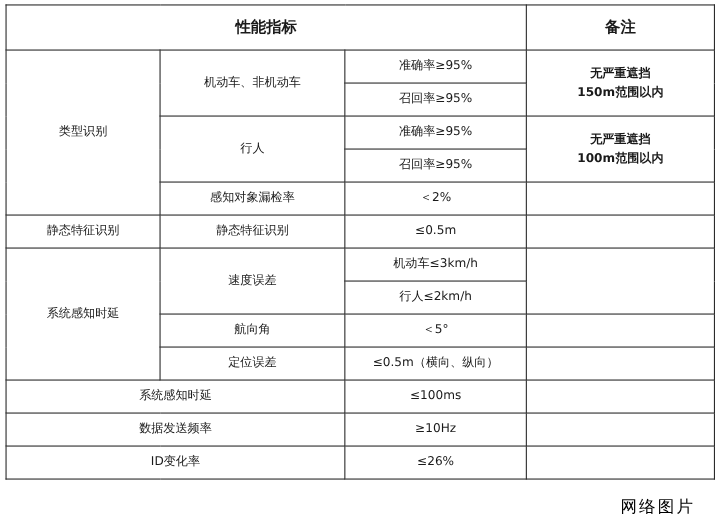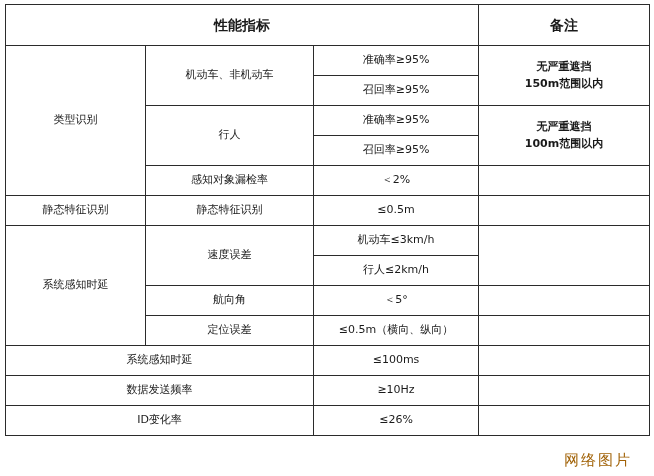--- a/index.html
+++ b/index.html
@@ -45,21 +45,21 @@
   .hdr-row th { height: 28px; }
   .cat-cell { font-weight: bold; font-size: 13.5px; }
   .note-cell { font-size: 13px; line-height: 1.55; }
   .note-cell .l { display: block; font-weight: bold; }
   .wide-label { font-size: 13.5px; }
   .watermark {
     position: absolute;
     right: 14px;
     bottom: 6px;
     font-size: 15px;
-    color: #a16207;
+    color: #000000;
     letter-spacing: 2px;
     user-select: none;
     pointer-events: none;
   }
 </style>
 </head>
 <body>
 
 <div class="sheet">
 

